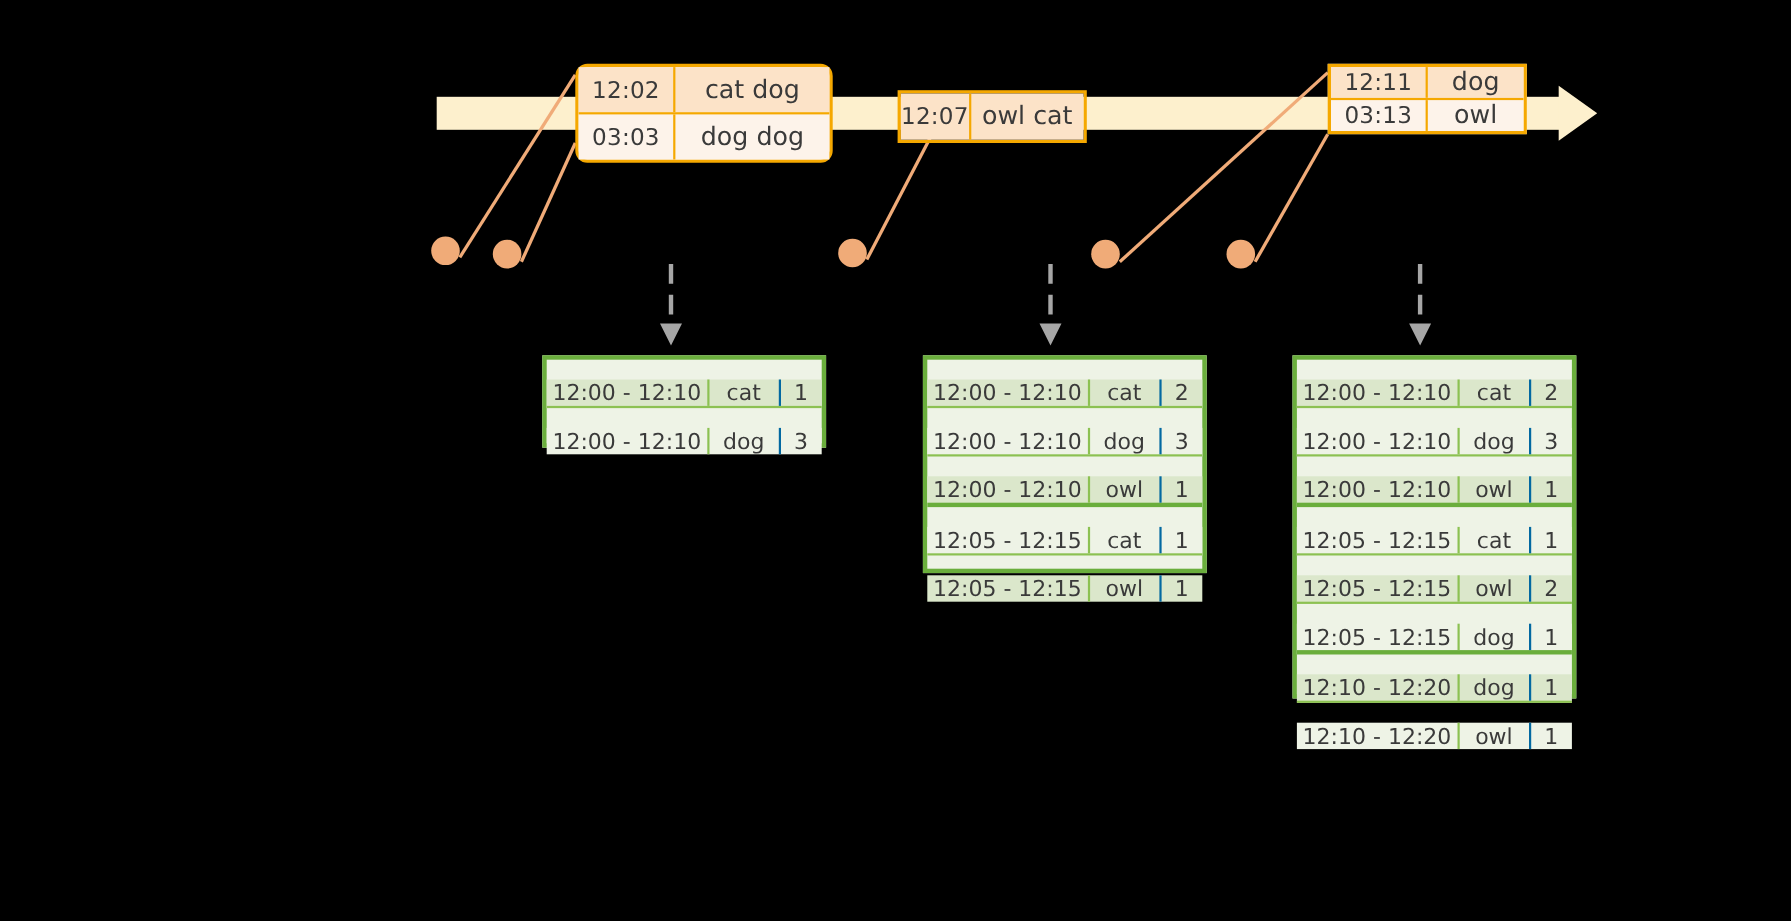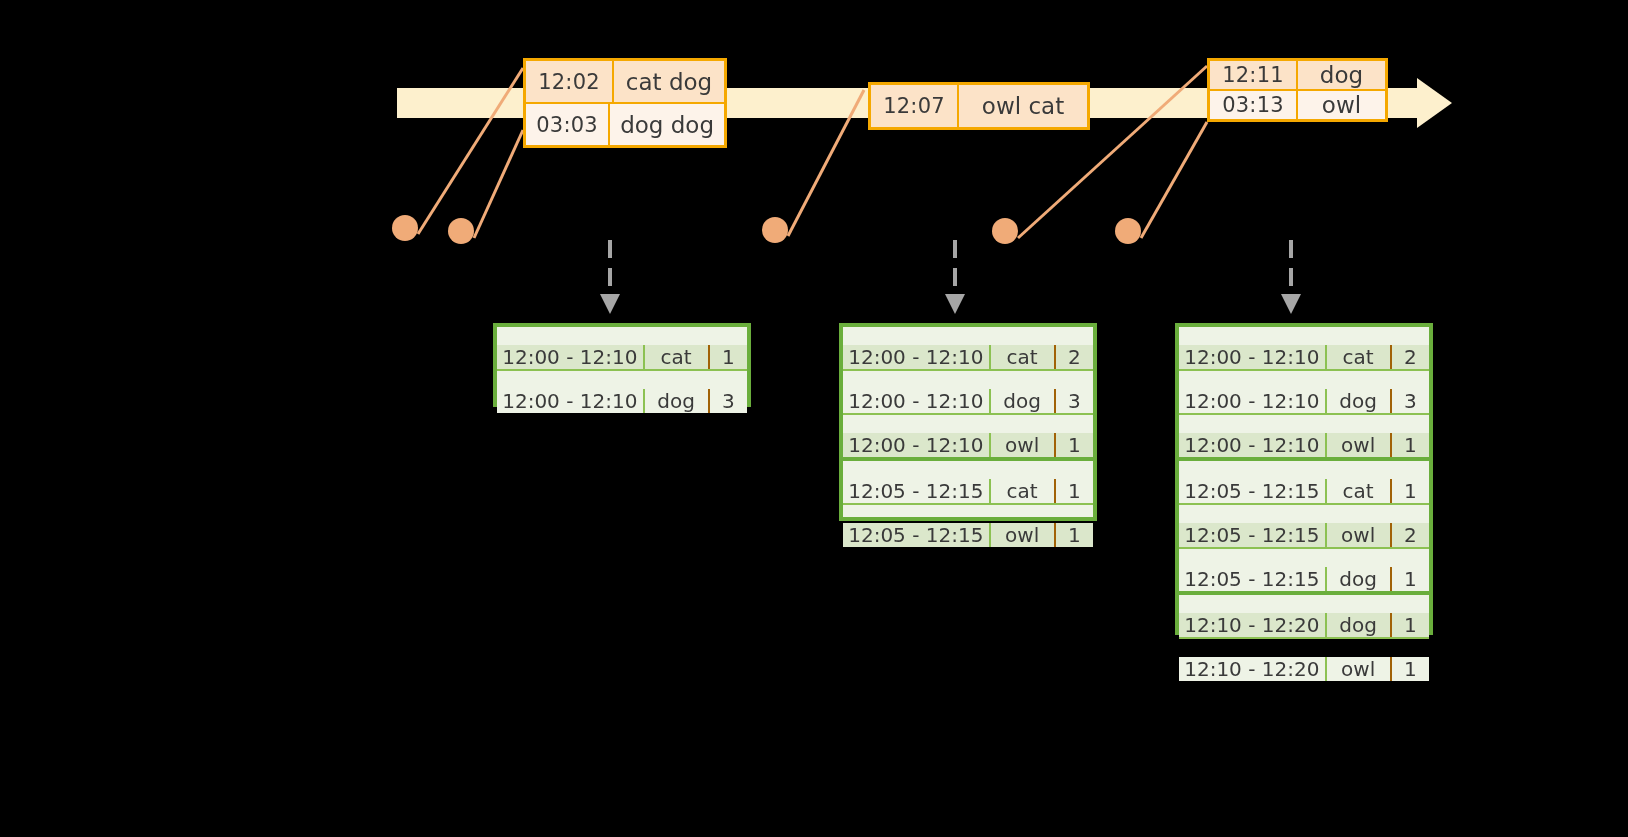--- a/index.html
+++ b/index.html
@@ -126,21 +126,21 @@
     border-right: 2px solid #8cc152;
     display: flex;
     align-items: center;
     justify-content: center;
     font-size: 20px;
     color: #3a3a3a;
     white-space: nowrap;
   }
   .rt-key {
     box-sizing: border-box;
-    border-right: 2px solid #a16207;
+    border-right: 2px solid #0369a1;
     display: flex;
     align-items: center;
     justify-content: center;
     font-size: 20px;
     color: #3a3a3a;
   }
   .rt-count {
     box-sizing: border-box;
     display: flex;
     align-items: center;
@@ -183,31 +183,31 @@
 
   <div id="dot-layer">
       <div class="dot" style="left: 392px; top: 215px;"></div>
       <div class="dot" style="left: 448px; top: 218px;"></div>
       <div class="dot" style="left: 762px; top: 217px;"></div>
       <div class="dot" style="left: 992px; top: 218px;"></div>
       <div class="dot" style="left: 1115px; top: 218px;"></div>
     </div>
 
   <div id="event-layer">
-      <div class="event-box" style="left: 523px; top: 58px; width: 204px; height: 90px;">
+      <div class="event-box" style="left: 523px; top: 58px; width: 234px; height: 90px; border-radius: 11px;">
         <div class="event-row shade-dark">
           <div class="ev-time">12:02</div>
           <div class="ev-words">cat dog</div>
         </div>
         <div class="event-row shade-light">
           <div class="ev-time">03:03</div>
           <div class="ev-words">dog dog</div>
         </div>
       </div>
-      <div class="event-box" style="left: 868px; top: 82px; width: 222px; height: 48px;">
+      <div class="event-box" style="left: 816px; top: 82px; width: 172px; height: 48px;">
         <div class="event-row shade-dark">
           <div class="ev-time">12:07</div>
           <div class="ev-words">owl cat</div>
         </div>
       </div>
       <div class="event-box" style="left: 1207px; top: 58px; width: 181px; height: 64px;">
         <div class="event-row shade-dark">
           <div class="ev-time">12:11</div>
           <div class="ev-words">dog</div>
         </div>

